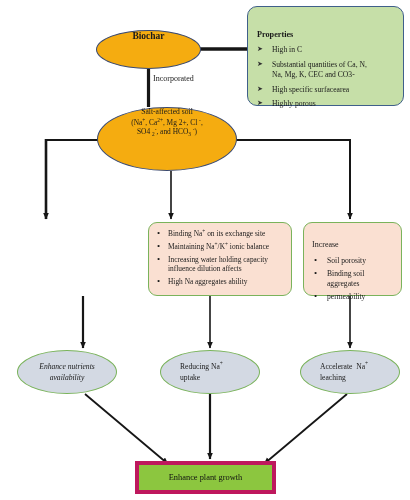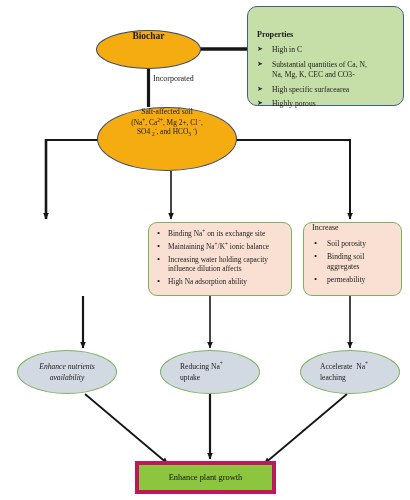--- a/index.html
+++ b/index.html
@@ -205,21 +205,21 @@
   #node-mid-box ul.bullets > li {
     font-size: 7.4px;
     margin-bottom: 3px;
   }
 
   #node-right-box {
     left: 303px;
     top: 222px;
     width: 99px;
     height: 74px;
-    padding: 0 6px 5px 8px;
+    padding: 17px 6px 5px 8px;
   }
   #node-right-box .title {
     font-size: 8px;
     margin-bottom: 7px;
   }
   #node-right-box ul.bullets > li {
     font-size: 7.6px;
     margin-bottom: 3px;
     padding-left: 15px;
   }
@@ -330,21 +330,21 @@
       SO4 <sub>2</sub><sup>-</sup>, and HCO<sub>3</sub> <sup>-</sup>)
     </div>
   </div>
 
 
   <div class="node box-peach" id="node-mid-box">
     <ul class="bullets">
       <li>Binding Na<sup>+</sup> on its exchange site</li>
       <li>Maintaining Na<sup>+</sup>/K<sup>+</sup> ionic balance</li>
       <li>Increasing water holding capacity influence dilution affects</li>
-      <li>High Na adsorption ability</li>
+      <li>High Na aggregates ability</li>
     </ul>
   </div>
 
   <div class="node box-peach" id="node-right-box">
     <div class="title">Increase</div>
     <ul class="bullets">
       <li>Soil porosity</li>
       <li>Binding soil aggregates</li>
       <li>permeability</li>
     </ul>

